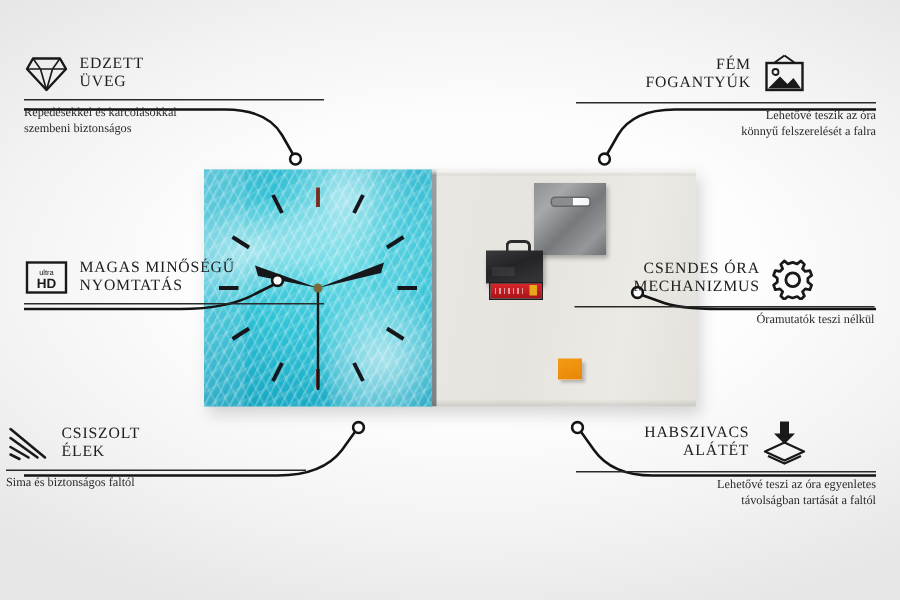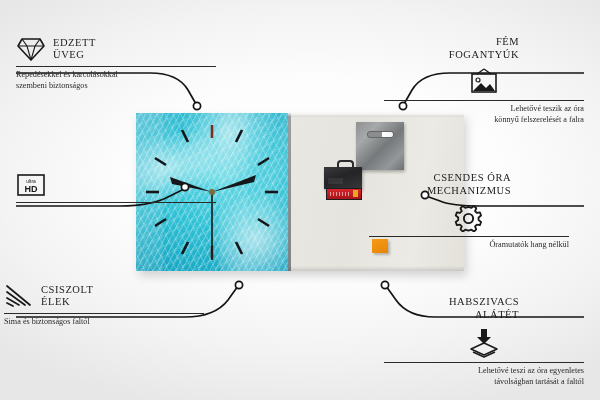--- a/index.html
+++ b/index.html
@@ -176,21 +176,21 @@
   .feature {
     position: absolute;
     width: 200px;
   }
   .feature .head {
     display: flex;
     align-items: center;
     gap: 7px;
   }
   .feature.left .head { justify-content: flex-start; }
-  .feature.right .head { justify-content: center; flex-direction: column; }
+  .feature.right .head { justify-content: center; }
   .feature .title {
     font-family: "Liberation Serif", serif;
     font-size: 10.5px;
     letter-spacing: 0.55px;
     line-height: 12.5px;
     color: #1c1c1c;
     text-transform: uppercase;
     font-weight: 400;
     white-space: pre-line;
   }
@@ -314,20 +314,22 @@
 szembeni biztonságos</div>
   </div>
 
   <div class="feature left" style="left:16px; top:172px;">
     <div class="head">
       <svg class="icon" width="30" height="26" viewBox="0 0 30 26">
         <rect x="2" y="3" width="26" height="20" fill="none" stroke="#191919" stroke-width="1.6"></rect>
         <text x="15" y="11" font-family="Liberation Sans, sans-serif" font-size="5" text-anchor="middle" fill="#191919">ultra</text>
         <text x="15" y="20" font-family="Liberation Sans, sans-serif" font-size="9" font-weight="bold" text-anchor="middle" fill="#191919">HD</text>
       </svg>
+      <div class="title">MAGAS MINŐSÉGŰ
+NYOMTATÁS</div>
     </div>
     <div class="rule"></div>
   </div>
 
   <div class="feature left" style="left:4px; top:283px;">
     <div class="head">
       <svg class="icon" width="30" height="26" viewBox="0 0 30 26">
         <g stroke="#191919" stroke-width="1.7" stroke-linecap="round">
           <line x1="3" y1="3" x2="26" y2="22"></line>
           <line x1="3" y1="9" x2="21" y2="22"></line>
@@ -352,34 +354,34 @@
         <rect x="3" y="6" width="24" height="18" fill="none" stroke="#191919" stroke-width="1.6"></rect>
         <circle cx="9" cy="12" r="2" fill="none" stroke="#191919" stroke-width="1.2"></circle>
         <path d="M4 23 L12 15 L17 20 L21 16 L26 23 Z" fill="#191919"></path>
       </svg>
     </div>
     <div class="rule"></div>
     <div class="desc">Lehetővé teszik az óra
 könnyű felszerelését a falra</div>
   </div>
 
-  <div class="feature right" style="left:369px; top:172px;">
+  <div class="feature right" style="left:383px; top:172px;">
     <div class="head">
       <div class="title">CSENDES ÓRA
 MECHANIZMUS</div>
       <svg class="icon" width="30" height="28" viewBox="0 0 30 28">
         <path d="M15 2 l3.2 1.0 2.6-2.0 2.4 2.4 -1.3 3.0 1.9 1.9 3.2-0.6 1.2 3.3 -2.6 2.0 0 2.7 2.6 2.0 -1.2 3.3 -3.2-0.6 -1.9 1.9 1.3 3.0 -2.4 2.4 -2.6-2.0 -3.2 1.0 -3.2-1.0 -2.6 2.0 -2.4-2.4 1.3-3.0 -1.9-1.9 -3.2 0.6 -1.2-3.3 2.6-2.0 0-2.7 -2.6-2.0 1.2-3.3 3.2 0.6 1.9-1.9 -1.3-3.0 2.4-2.4 2.6 2.0 Z" fill="none" stroke="#191919" stroke-width="1.9" stroke-linejoin="round" transform="translate(0,1) scale(0.96)"></path>
         <circle cx="14.5" cy="14.5" r="4.6" fill="none" stroke="#191919" stroke-width="1.9"></circle>
       </svg>
     </div>
     <div class="rule"></div>
-    <div class="desc">Óramutatók hang nélkül</div>
-  </div>
-
-  <div class="feature right" style="left:384px; top:296px;">
+    <div class="desc">Óramutatók teszi nélkül</div>
+  </div>
+
+  <div class="feature right" style="left:384px; top:280px;">
     <div class="head">
       <div class="title">HABSZIVACS
 ALÁTÉT</div>
       <svg class="icon" width="32" height="30" viewBox="0 0 32 30">
         <path d="M13 1 h6 v8 h4 l-7 7 -7-7 h4 Z" fill="#191919"></path>
         <path d="M16 15 L29 21 L16 27 L3 21 Z" fill="none" stroke="#191919" stroke-width="1.5" stroke-linejoin="round"></path>
         <path d="M5 24 L16 29 L27 24" fill="none" stroke="#191919" stroke-width="1.5" stroke-linejoin="round"></path>
       </svg>
     </div>
     <div class="rule"></div>

